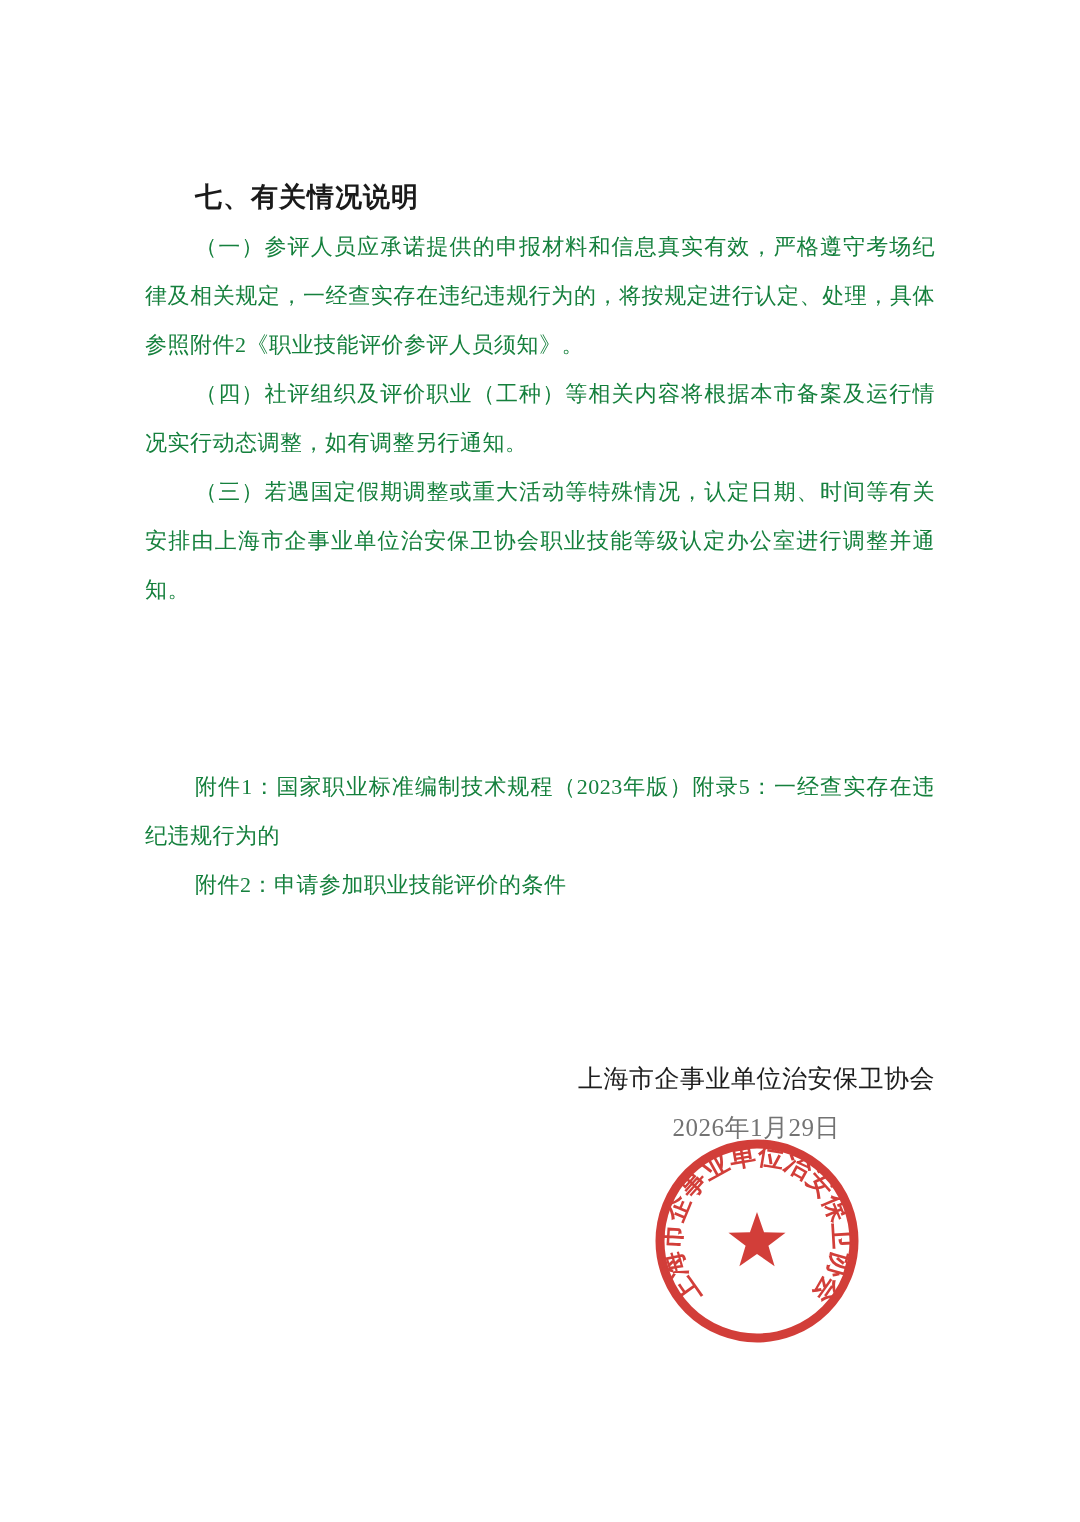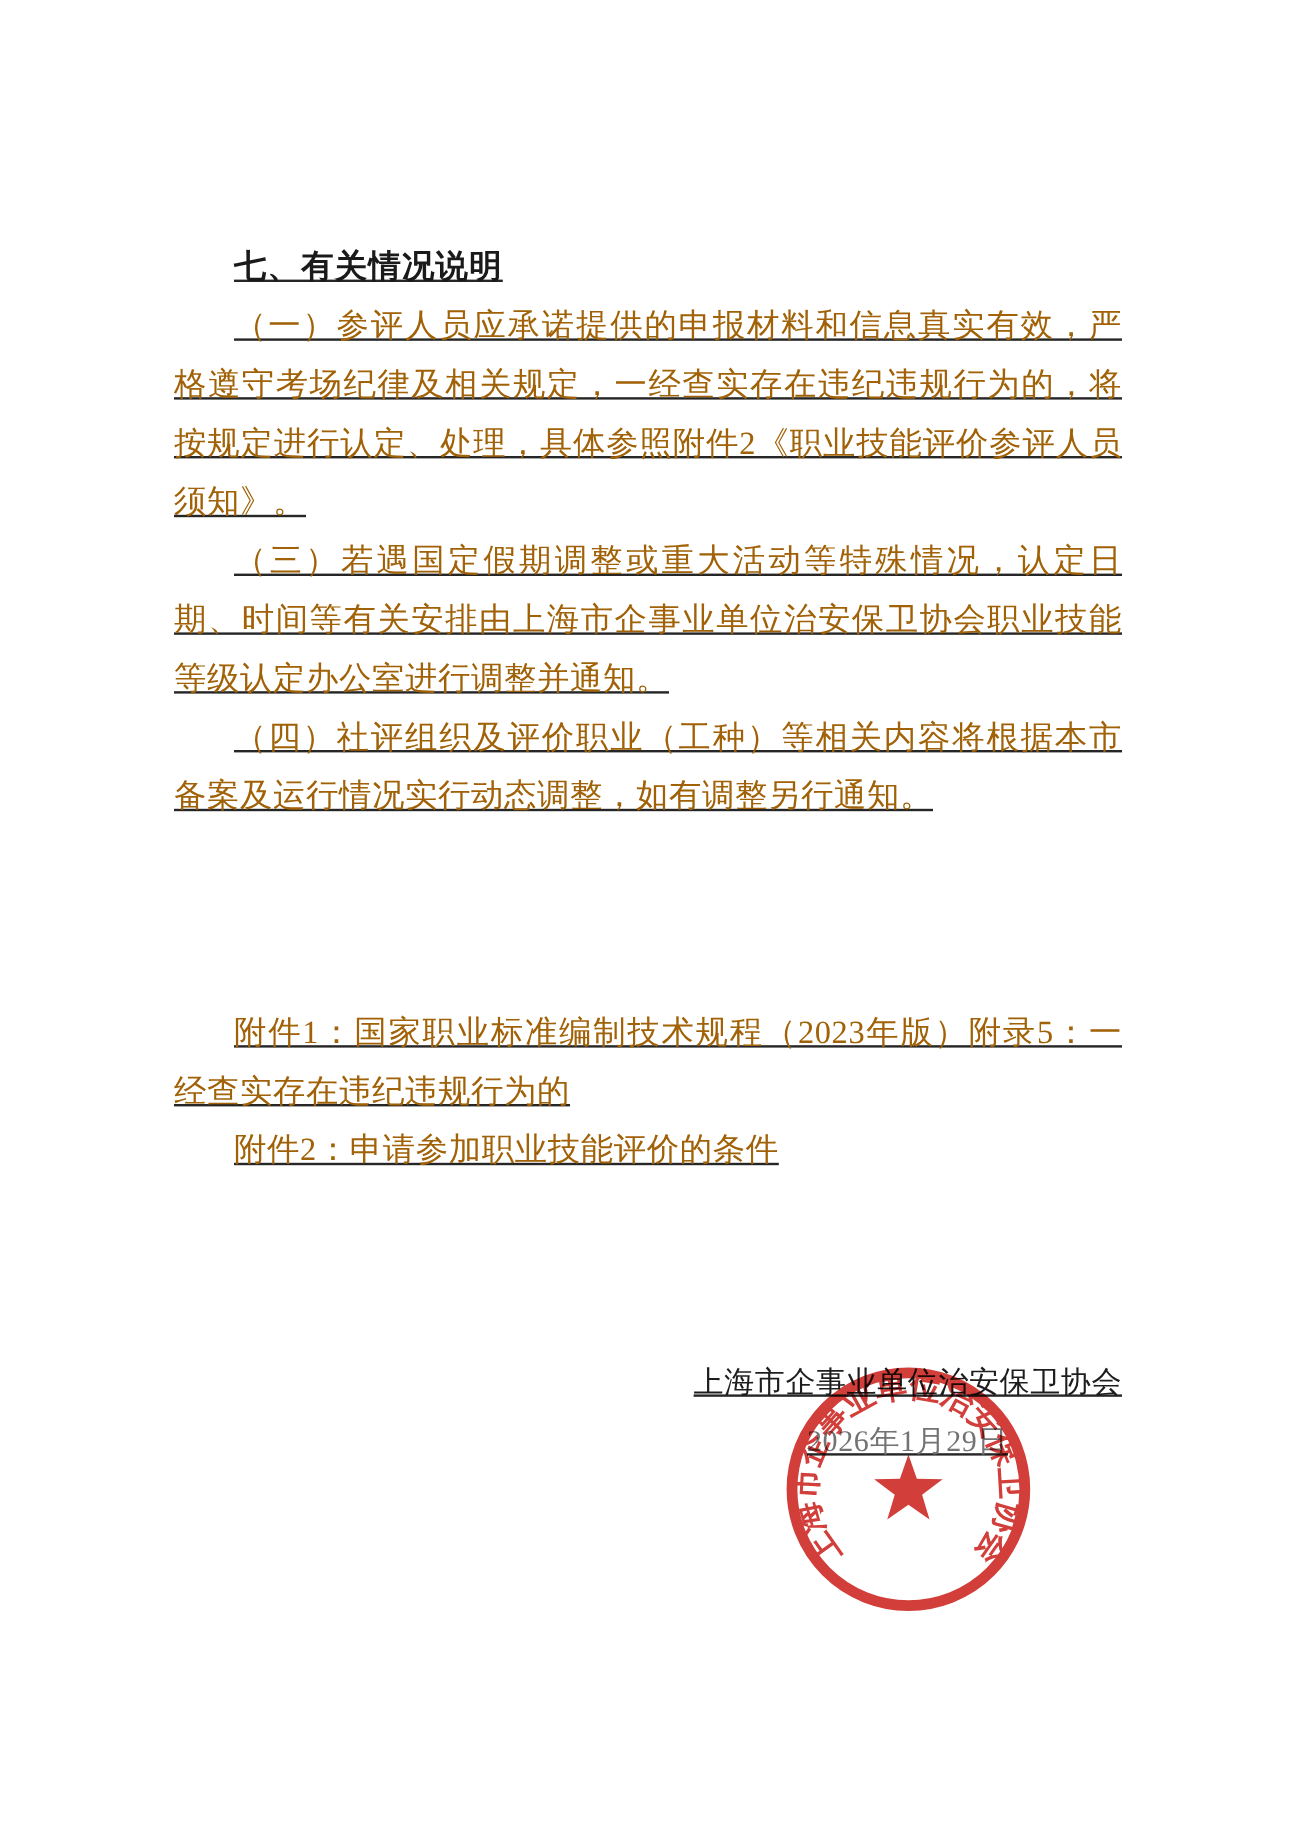--- a/index.html
+++ b/index.html
@@ -10,41 +10,40 @@
     position: relative;
     overflow: hidden;
   }
   .page {
     position: relative;
     width: 1080px; height: 1522px;
     background: #ffffff;
   }
   .content {
     position: absolute;
-    left: 145px; top: 198px;
+    left: 145px; top: 173px;
     width: 790px;
     color: #262626;
-    text-decoration: underline;
   }
   .heading {
     font-size: 27px;
     font-weight: 700;
     line-height: 49px;
     text-indent: 50px;
     color: #1a1a1a;
     letter-spacing: 1px;
   }
   .para {
-    font-size: 27px;
+    font-size: 22px;
     line-height: 49px;
     text-indent: 50px;
     text-align: justify;
     word-break: break-all;
     letter-spacing: 0.5px;
-    color: #a16207;
+    color: #15803d;
   }
   .attachments {
     margin-top: 148px;
   }
   .signature {
     margin-top: 145px;
     position: relative;
   }
   .sig-org {
     font-size: 25px;
@@ -78,22 +77,22 @@
 </head>
 <body>
 
 <div class="page">
 
   <div class="content">
 
     <div class="heading">七、有关情况说明</div>
 
     <p class="para">（一）参评人员应承诺提供的申报材料和信息真实有效，严格遵守考场纪律及相关规定，一经查实存在违纪违规行为的，将按规定进行认定、处理，具体参照附件2《职业技能评价参评人员须知》。</p>
+    <p class="para">（四）社评组织及评价职业（工种）等相关内容将根据本市备案及运行情况实行动态调整，如有调整另行通知。</p>
     <p class="para">（三）若遇国定假期调整或重大活动等特殊情况，认定日期、时间等有关安排由上海市企事业单位治安保卫协会职业技能等级认定办公室进行调整并通知。</p>
-    <p class="para">（四）社评组织及评价职业（工种）等相关内容将根据本市备案及运行情况实行动态调整，如有调整另行通知。</p>
 
     <div class="attachments">
       <p class="para">附件1：国家职业标准编制技术规程（2023年版）附录5：一经查实存在违纪违规行为的</p>
       <p class="para">附件2：申请参加职业技能评价的条件</p>
     </div>
 
     <div class="signature">
       <div class="sig-org">上海市企事业单位治安保卫协会</div>
       <div class="sig-date">2026年1月29日</div>
     </div>

